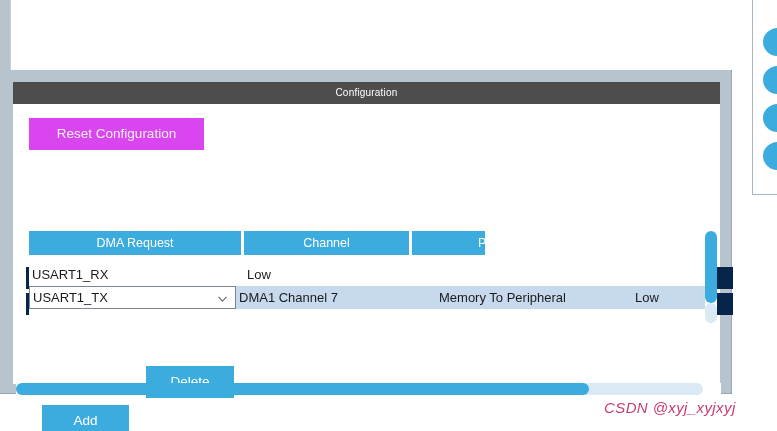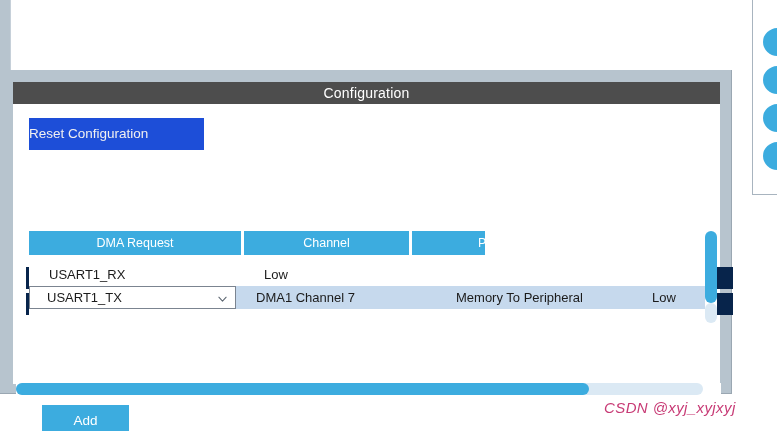--- a/index.html
+++ b/index.html
@@ -47,46 +47,47 @@
   }
 
   
   #config-bar {
     position: absolute;
     left: 13px; top: 82px;
     width: 707px;
     height: 22px;
     background: #4d4d4d;
     color: #ffffff;
-    font-size: 14px;
+    font-size: 10px;
     line-height: 22px;
     text-align: center;
     letter-spacing: .2px;
   }
 
   
   #config-body {
     position: absolute;
     left: 13px; top: 104px;
     width: 707px;
     height: 280px;
     background: #ffffff;
   }
 
   
   #reset-btn {
     position: absolute;
     left: 16px; top: 14px;
     width: 175px;
     height: 32px;
-    background: #1d4ed8;
+    background: #d946ef;
     color: #f0f0f0;
     border: 0;
     font-size: 13.5px;
     font-family: "Liberation Sans", sans-serif;
+    text-align: center;
     line-height: 32px;
     cursor: default;
   }
 
   
   .tab-row {
     position: absolute;
     left: 13px;
     height: 22px;
     display: flex;
@@ -156,36 +157,36 @@
     display: flex;
     align-items: center;
   }
   #grid-row-1 { top: 32px; background: #ffffff; }
   #grid-row-2 { top: 55px; background: #c6d9ed; }
 
   .dcell {
     font-size: 13px;
     color: #1b1b1b;
     box-sizing: border-box;
-    padding-left: 20px;
+    padding-left: 3px;
     white-space: nowrap;
     overflow: hidden;
     line-height: 23px;
   }
 
   
   .cell-combo {
     position: relative;
     box-sizing: border-box;
     height: 23px;
     background: #ffffff;
     border: 1px solid #7b8490;
     display: flex;
     align-items: center;
-    padding-left: 17px;
+    padding-left: 3px;
     font-size: 13px;
     color: #1b1b1b;
     overflow: hidden;
   }
   .combo-arrow {
     position: absolute;
     right: 7px; top: 50%;
     transform: translateY(-50%);
     width: 11px; height: 11px;
   }
@@ -389,20 +390,21 @@
         </div>
 
       </div>
 
       <div id="grid-vscroll">
         <div id="grid-vtrack-rest"></div>
         <div id="grid-vthumb"></div>
       </div>
 
       <div id="add-btn">Add</div>
+      <div id="del-btn">Delete</div>
 
     </div>
 
     <div id="hscroll">
       <div id="htrack">
         <div id="hthumb"></div>
       </div>
     </div>
 
   </div>

